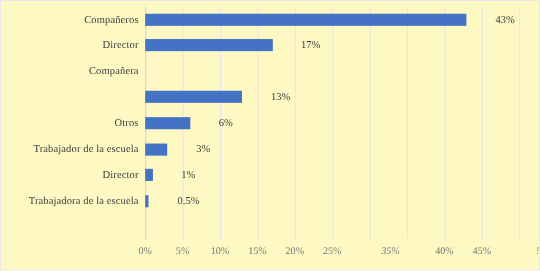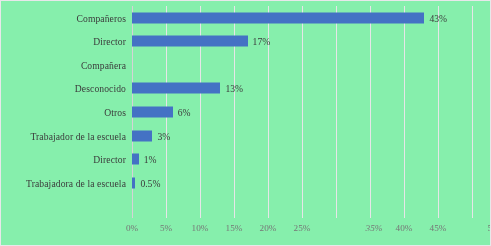--- a/index.html
+++ b/index.html
@@ -6,21 +6,21 @@
     margin: 0;
     padding: 0;
     background: #ffffff;
   }
   #chart-frame {
     position: relative;
     width: 491px;
     height: 246px;
     box-sizing: border-box;
     border: 1px solid #e8e8ea;
-    background: #86efac;
+    background: #fef9c3;
     font-family: "Liberation Serif", "DejaVu Serif", serif;
     overflow: hidden;
   }
 
   
   
   #plot-area {
     position: absolute;
     left: 131px;
     top: 5px;
@@ -63,20 +63,21 @@
     letter-spacing: .1px;
   }
   .bar-wrap {
     position: absolute;
     left: 131px;
     top: 50%;
     transform: translateY(-50%);
     height: 11px;
     display: flex;
     align-items: center;
+    gap: 21px;
   }
   .bar {
     height: 11px;
     background: #4472c4;
   }
   .bar-value {
     font-size: 9.6px;
     color: #3b3b3b;
     margin-left: 5px;
     white-space: nowrap;
@@ -130,21 +131,20 @@
         <div class="cat-label">Director</div>
         <div class="bar-wrap">
           <div class="bar" style="width: 115.6px; background: rgb(68, 114, 196);"></div>
           <div class="bar-value">17%</div>
         </div>
       </div>
       <div class="row">
         <div class="cat-label">Compañera</div>
       </div>
       <div class="row">
-        <div class="cat-label">Desconocido</div>
         <div class="bar-wrap">
           <div class="bar" style="width: 88.4px; background: rgb(68, 114, 196);"></div>
           <div class="bar-value">13%</div>
         </div>
       </div>
       <div class="row">
         <div class="cat-label">Otros</div>
         <div class="bar-wrap">
           <div class="bar" style="width: 40.8px; background: rgb(68, 114, 196);"></div>
           <div class="bar-value">6%</div>
@@ -174,19 +174,19 @@
     </div>
 
   <div id="value-axis">
       <div class="tick-label" style="left: 0px;">0%</div>
       <div class="tick-label" style="left: 34px;">5%</div>
       <div class="tick-label" style="left: 68px;">10%</div>
       <div class="tick-label" style="left: 102px;">15%</div>
       <div class="tick-label" style="left: 136px;">20%</div>
       <div class="tick-label" style="left: 170px;">25%</div>
       <div class="tick-label" style="left: 204px; margin-top: 48px;">30%</div>
-      <div class="tick-label" style="left: 242px; font-style: italic;">35%</div>
+      <div class="tick-label" style="left: 223px; font-style: italic;">35%</div>
       <div class="tick-label" style="left: 272px;">40%</div>
       <div class="tick-label" style="left: 306px;">45%</div>
       <div class="tick-label" style="left: 340px; margin-left: 24px;">50%</div>
     </div>
 
 </div>
 
 </body></html>

